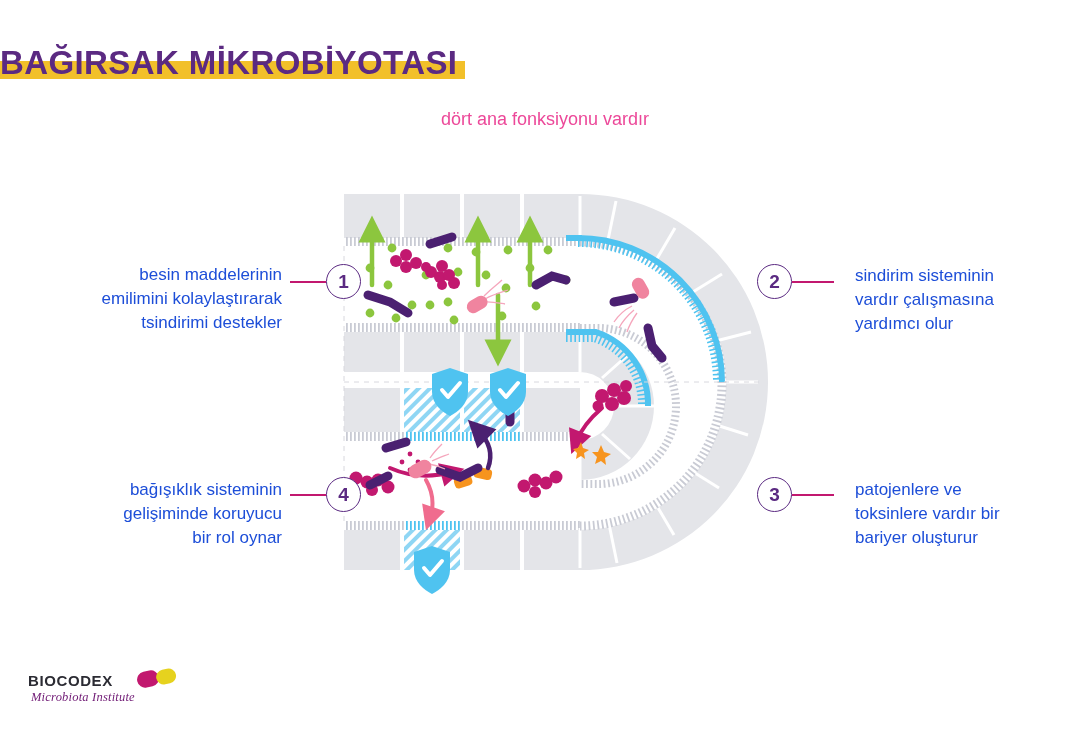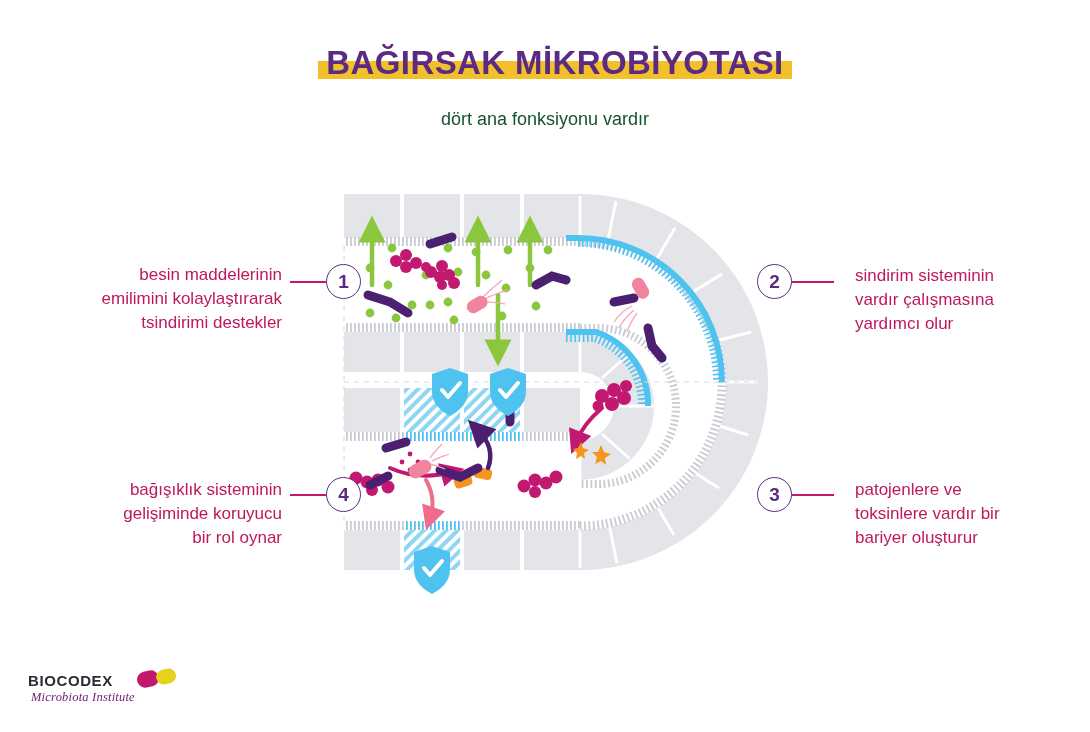--- a/index.html
+++ b/index.html
@@ -3,38 +3,38 @@
 <meta charset="utf-8">
 <style>
   html,body{margin:0;padding:0;}
   body{
     width:1090px;height:732px;background:#ffffff;position:relative;overflow:hidden;
     font-family:"Liberation Sans","DejaVu Sans",sans-serif;
   }
   .stage{position:absolute;inset:0;}
 
   
-  #title-block{position:absolute;left:0;right:0;top:46px;text-align:center;margin-left:20px;}
+  #title-block{position:absolute;left:0;right:0;top:46px;}
   #title-wrap{position:relative;display:inline-block;}
   #title-highlight{
     position:absolute;left:-8px;right:-8px;bottom:2px;height:18px;
     background:#F2C02A;z-index:0;
   }
   #title-text{
     position:relative;z-index:1;
     font-size:33px;font-weight:bold;color:#5B2A82;letter-spacing:.4px;
     line-height:1.05;
   }
   #subtitle{
     position:absolute;left:0;right:0;top:109px;text-align:center;
-    font-size:18px;color:#14532d;
+    font-size:18px;color:#ec4899;
   }
 
   
-  .caption{position:absolute;font-size:17px;line-height:1.42;color:#be185d;}
+  .caption{position:absolute;font-size:17px;line-height:1.42;color:#1d4ed8;}
   .caption.left{text-align:right;}
   .caption.right{text-align:left;margin-left:17px;}
   #caption-1{left:20px;top:263px;width:262px;}
   #caption-4{left:20px;top:478px;width:262px;}
   #caption-2{left:838px;top:264px;width:240px;}
   #caption-3{left:838px;top:478px;width:240px;}
 
   
   .connector{position:absolute;height:1.6px;background:#C2186F;}
   #conn-1{left:290px;top:281px;width:36px;}

